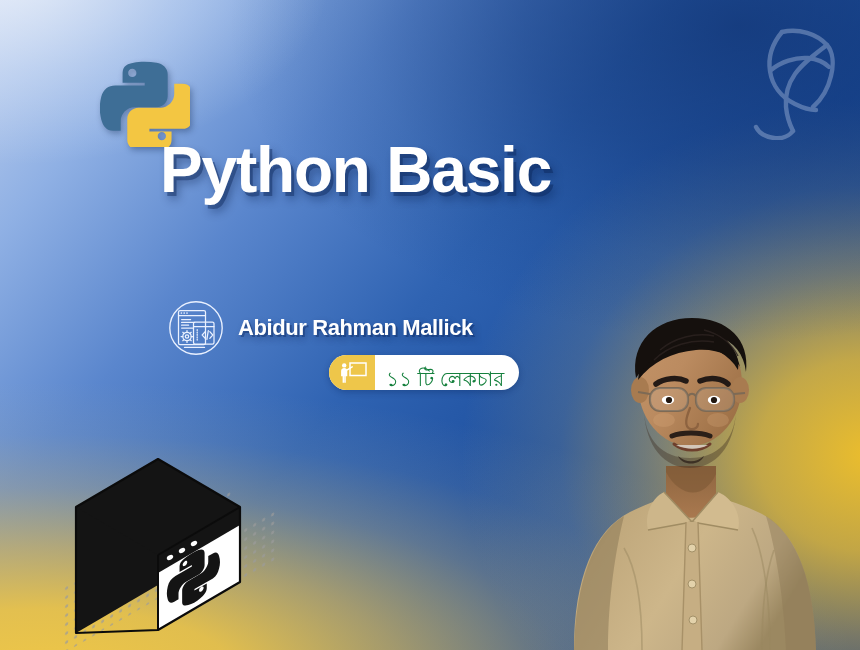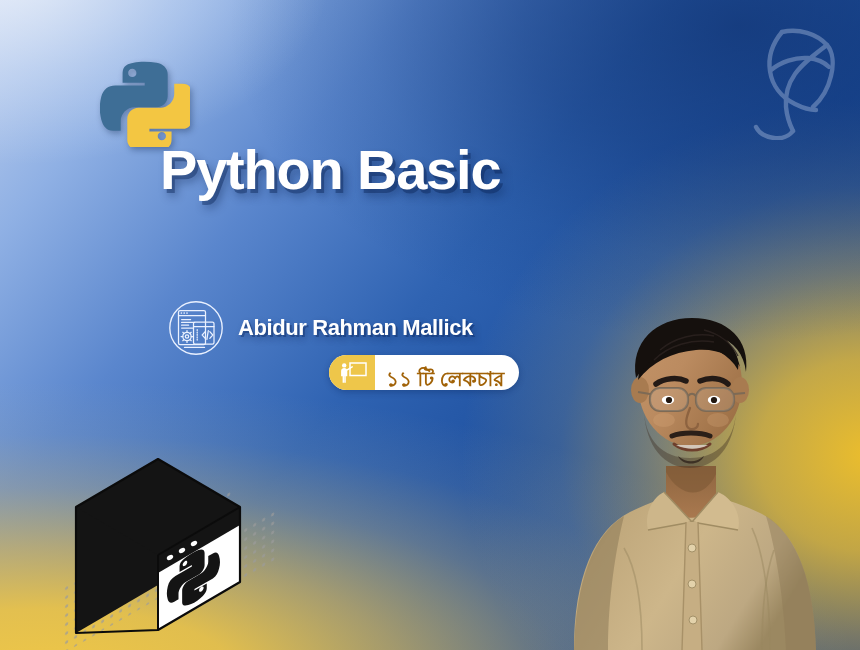--- a/index.html
+++ b/index.html
@@ -97,21 +97,21 @@
     z-index:6;
     filter:drop-shadow(2px 3px 3px rgba(0,20,60,.33));
   }
   .py-logo svg { display:block; width:100%; height:100%; }
 
   
   .title {
     position:absolute;
     left:160px; top:130px;
     z-index:7;
-    font-size:56px;
+    font-size:64px;
     line-height:80px;
     font-weight:900;
     letter-spacing:-1.2px;
     color:#ffffff;
     white-space:nowrap;
     text-shadow:
        3px 4px 0 rgba(10,35,85,.42),
        5px 7px 10px rgba(6,26,70,.40);
     font-stretch:condensed;
   }
@@ -161,22 +161,22 @@
     align-items:center;
     justify-content:center;
     flex:0 0 46px;
   }
   .pill-icon-wrap svg { display:block; width:30px; height:24px; }
   .pill-text {
     display:flex;
     align-items:center;
     padding:16px 15px 0 11px;
     font-size:20px;
-    font-weight:700;
-    color:#a16207;
+    font-weight:400;
+    color:#15803d;
     white-space:nowrap;
     letter-spacing:0;
   }
 
   
   .iso-box {
     position:absolute;
     left:58px; top:437px;
     width:232px; height:213px;
     z-index:5;

